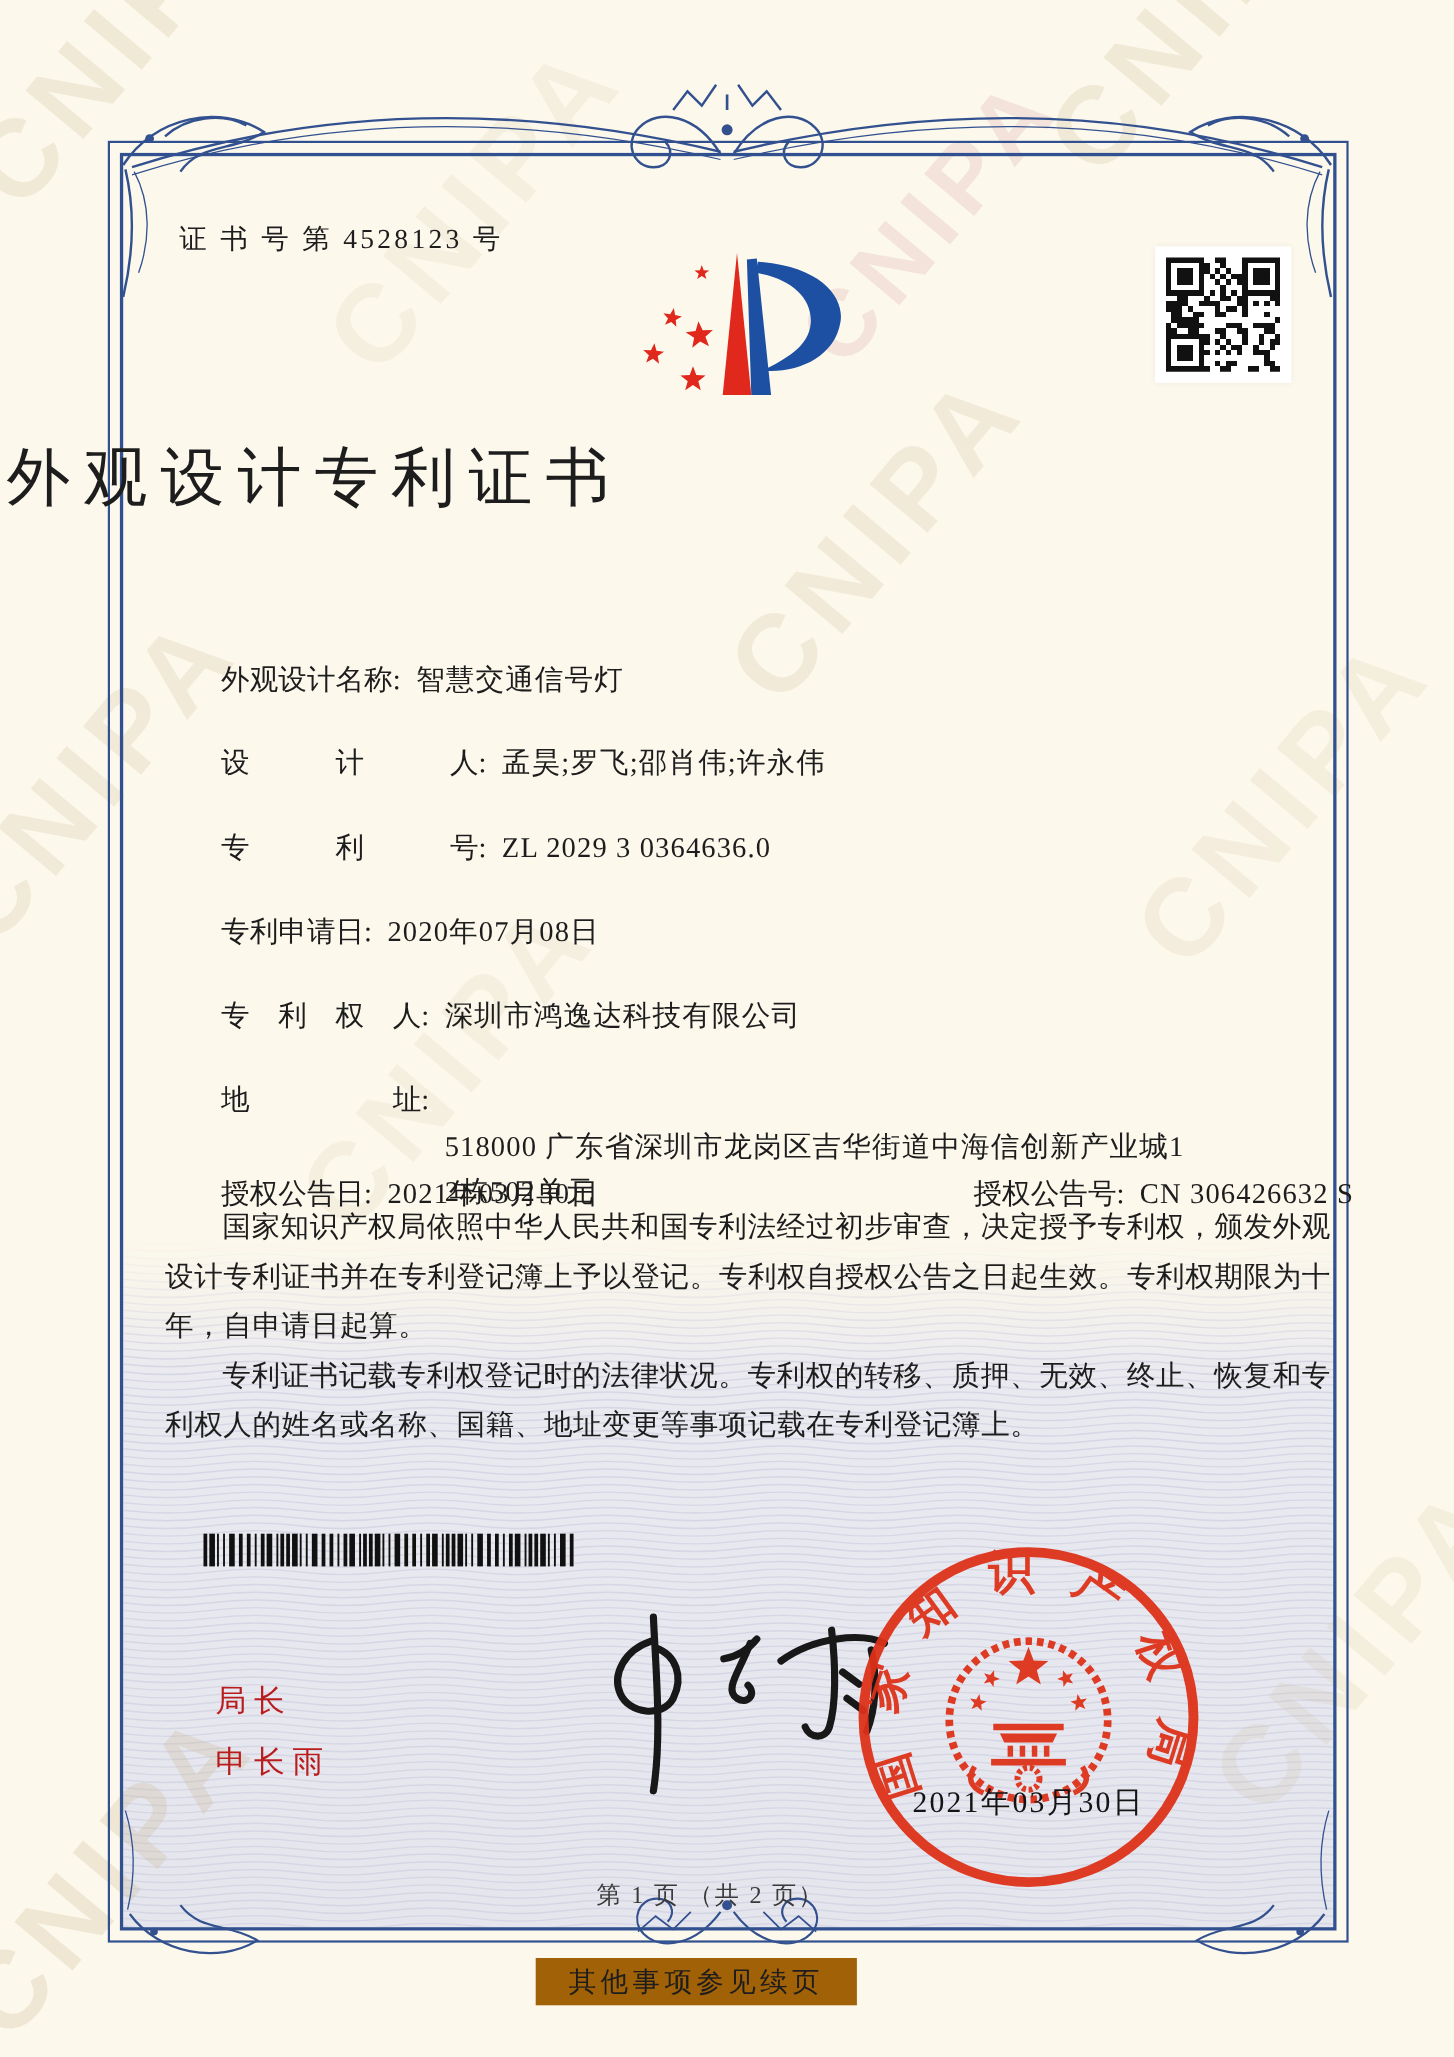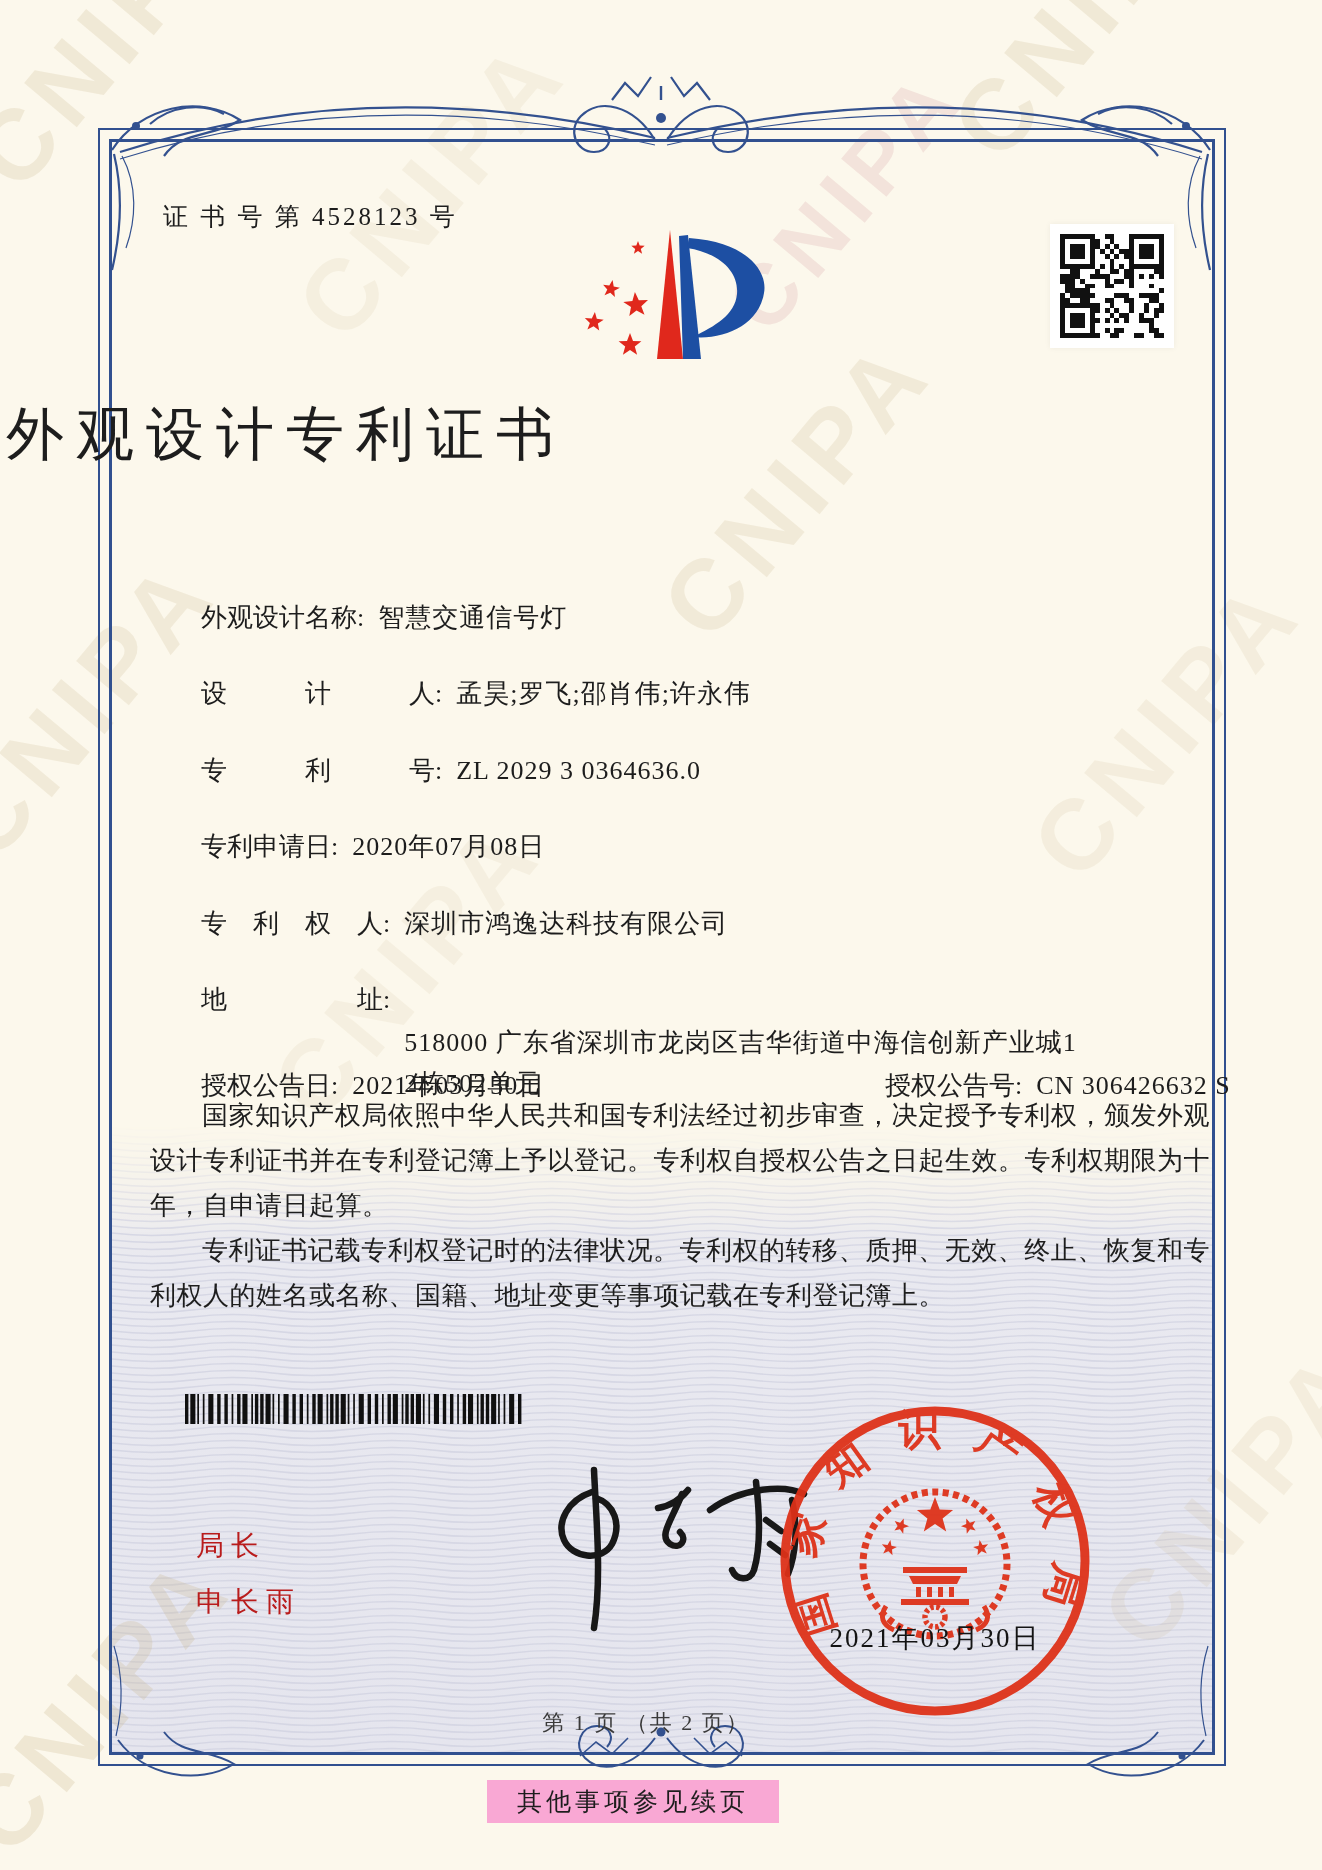--- a/index.html
+++ b/index.html
@@ -51,21 +51,21 @@
              font-family:"Liberation Sans","DejaVu Sans",sans-serif;font-size:28px;
              letter-spacing:7px;color:#b91c1c;line-height:56px;}
   .signature{position:absolute;left:530px;top:1458px;z-index:4;}
   .seal{position:absolute;left:770px;top:1398px;z-index:5;opacity:.94;}
   .seal-date{position:absolute;left:780px;top:1620px;width:310px;z-index:6;text-align:center;
              font-size:27px;letter-spacing:2px;color:#141414;}
 
   .page-info{position:absolute;left:0;width:1260px;top:1708px;z-index:4;text-align:center;
              font-size:22px;color:#3a3a3a;letter-spacing:2px;padding-left:16px;}
   .cont-note{position:absolute;left:0;width:1266px;top:1780px;z-index:4;text-align:center;}
-  .cont-note span{display:inline-block;background:#f9a8d4;padding:5px 30px;font-size:25px;letter-spacing:4px;}
+  .cont-note span{display:inline-block;background:#a16207;padding:5px 30px;font-size:25px;letter-spacing:4px;}
 </style>
 </head>
 <body>
 
 <div class="page">
 
   <div class="waves">
     <svg id="waves-svg" width="1100" height="627" viewBox="0 0 1100 627">
         <path d="M0 3 q40 5 80 0 q40 -5 80 0 q40 5 80 0 q40 -5 80 0 q40 5 80 0 q40 -5 80 0 q40 5 80 0 q40 -5 80 0 q40 5 80 0 q40 -5 80 0 q40 5 80 0 q40 -5 80 0 q40 5 80 0 q40 -5 80 0" fill="none" stroke="#d2d3e2" stroke-width="1.3" opacity="0.85"></path>
         <path d="M0 10 q40 5 80 0 q40 -5 80 0 q40 5 80 0 q40 -5 80 0 q40 5 80 0 q40 -5 80 0 q40 5 80 0 q40 -5 80 0 q40 5 80 0 q40 -5 80 0 q40 5 80 0 q40 -5 80 0 q40 5 80 0 q40 -5 80 0" fill="none" stroke="#d2d3e2" stroke-width="1.3" opacity="0.85"></path>

